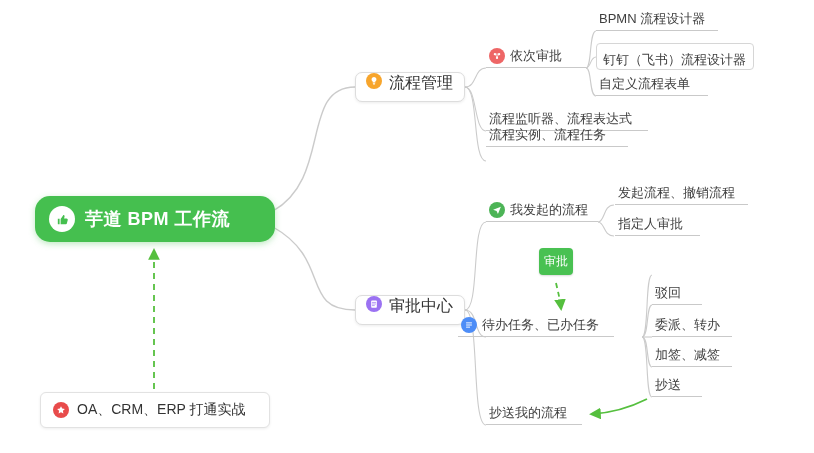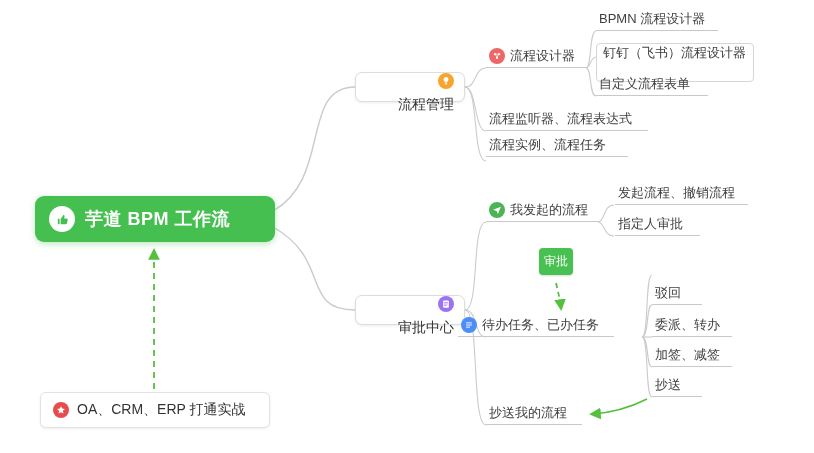--- a/index.html
+++ b/index.html
@@ -4,47 +4,47 @@
 <style>
   html,body{margin:0;padding:0;background:#fff;}
   .stage{
     position:relative;width:814px;height:453px;background:#ffffff;overflow:hidden;
     font-family:"Liberation Sans","DejaVu Sans",sans-serif;color:#3f3f3f;
   }
   .links{position:absolute;left:0;top:0;width:814px;height:453px;pointer-events:none;}
 
   .root-node{
     position:absolute;left:35px;top:196px;width:240px;height:46px;box-sizing:border-box;
-    background:#45bf4f;border-radius:9px;display:flex;align-items:center;gap:10px;
+    background:#45bf4f;border-radius:15px;display:flex;align-items:center;gap:10px;
     padding:0 14px;box-shadow:0 2px 6px rgba(69,191,79,.35);cursor:default;
   }
   .root-icon{width:26px;height:26px;border-radius:50%;background:#fff;flex:none;
     display:flex;align-items:center;justify-content:center;}
   .root-title{color:#fff;font-size:18px;font-weight:bold;white-space:nowrap;letter-spacing:.5px;}
 
   .branch{
     position:absolute;width:110px;height:30px;box-sizing:border-box;background:#fff;
-    border:1px solid #ddd;border-radius:7px;display:flex;align-items:flex-end;gap:7px;
-    padding:0 10px;font-size:14px;color:#333;box-shadow:0 1px 3px rgba(0,0,0,.08);white-space:nowrap;flex-direction:column;
+    border:1px solid #ddd;border-radius:7px;display:flex;align-items:flex-start;gap:7px;
+    padding:0 10px;font-size:16px;color:#333;box-shadow:0 1px 3px rgba(0,0,0,.08);white-space:nowrap;
   }
 
   .ic{width:16px;height:16px;border-radius:50%;flex:none;display:flex;align-items:center;justify-content:center;}
   .ic-orange{background:#f7a52c;} .ic-purple{background:#9b72f2;}
   .ic-pink{background:#ee6666;}   .ic-green{background:#4cb456;}
   .ic-blue{background:#4d8df7;}   .ic-red{background:#e84b4b;}
 
   .leaf{
     position:absolute;height:20px;box-sizing:border-box;display:flex;align-items:flex-end;
     gap:5px;padding:0 3px 2px 3px;border-bottom:1px solid #c9c9c9;
     font-size:13px;color:#3f3f3f;white-space:nowrap;
   }
   .leaf .ic{align-self:center;margin-bottom:1px;}
   .leaf.boxed{
-    height:39px;border:1px solid #d6d6d6;border-radius:4px;background:#fff;
-    align-items:flex-start;padding:0 6px;
+    height:27px;border:1px solid #d6d6d6;border-radius:4px;background:#fff;
+    align-items:flex-end;padding:0 6px;
   }
 
   .badge{
     position:absolute;left:539px;top:248px;width:34px;height:27px;background:#49c152;
     color:#fff;font-size:12px;border-radius:4px;display:flex;align-items:center;
     justify-content:center;box-shadow:0 1px 2px rgba(0,0,0,.15);
   }
 
   .footnote{
     position:absolute;left:40px;top:392px;width:230px;height:36px;box-sizing:border-box;
@@ -124,40 +124,40 @@
 
   <div class="leaf" style="left:486px;top:48px;width:100px;">
     <span class="ic ic-pink">
       <svg viewBox="0 0 16 16" width="10" height="10">
           <path d="M4.8 5h6.4M6 6.3 7.5 9.4M10 6.3 8.5 9.4" stroke="#fff" stroke-width="1.2" fill="none"></path>
           <circle cx="4.6" cy="5" r="1.8" fill="#fff"></circle>
           <circle cx="11.4" cy="5" r="1.8" fill="#fff"></circle>
           <circle cx="8" cy="11" r="1.8" fill="#fff"></circle>
         </svg>
     </span>
-    <span>流程设计器</span>
+    <span>依次审批</span>
   </div>
 
   <div class="leaf" style="left:596px;top:11px;width:122px;">
     <span>BPMN 流程设计器</span>
   </div>
 
   <div class="leaf boxed" style="left:596px;top:43px;width:158px;">
     <span>钉钉（飞书）流程设计器</span>
   </div>
 
   <div class="leaf" style="left:596px;top:76px;width:112px;">
     <span>自定义流程表单</span>
   </div>
 
   <div class="leaf" style="left:486px;top:111px;width:162px;">
     <span>流程监听器、流程表达式</span>
   </div>
 
-  <div class="leaf" style="left:486px;top:137px;width:142px;">
+  <div class="leaf" style="left:486px;top:127px;width:142px;">
     <span>流程实例、流程任务</span>
   </div>
 
   <div class="leaf" style="left:486px;top:202px;width:112px;">
     <span class="ic ic-green">
       <svg viewBox="0 0 16 16" width="10" height="10">
           <path fill="#fff" d="M1.8 7.6 14.2 2.6 9.5 14.2 7.3 9.6z"></path>
         </svg>
     </span>
     <span>我发起的流程</span>

